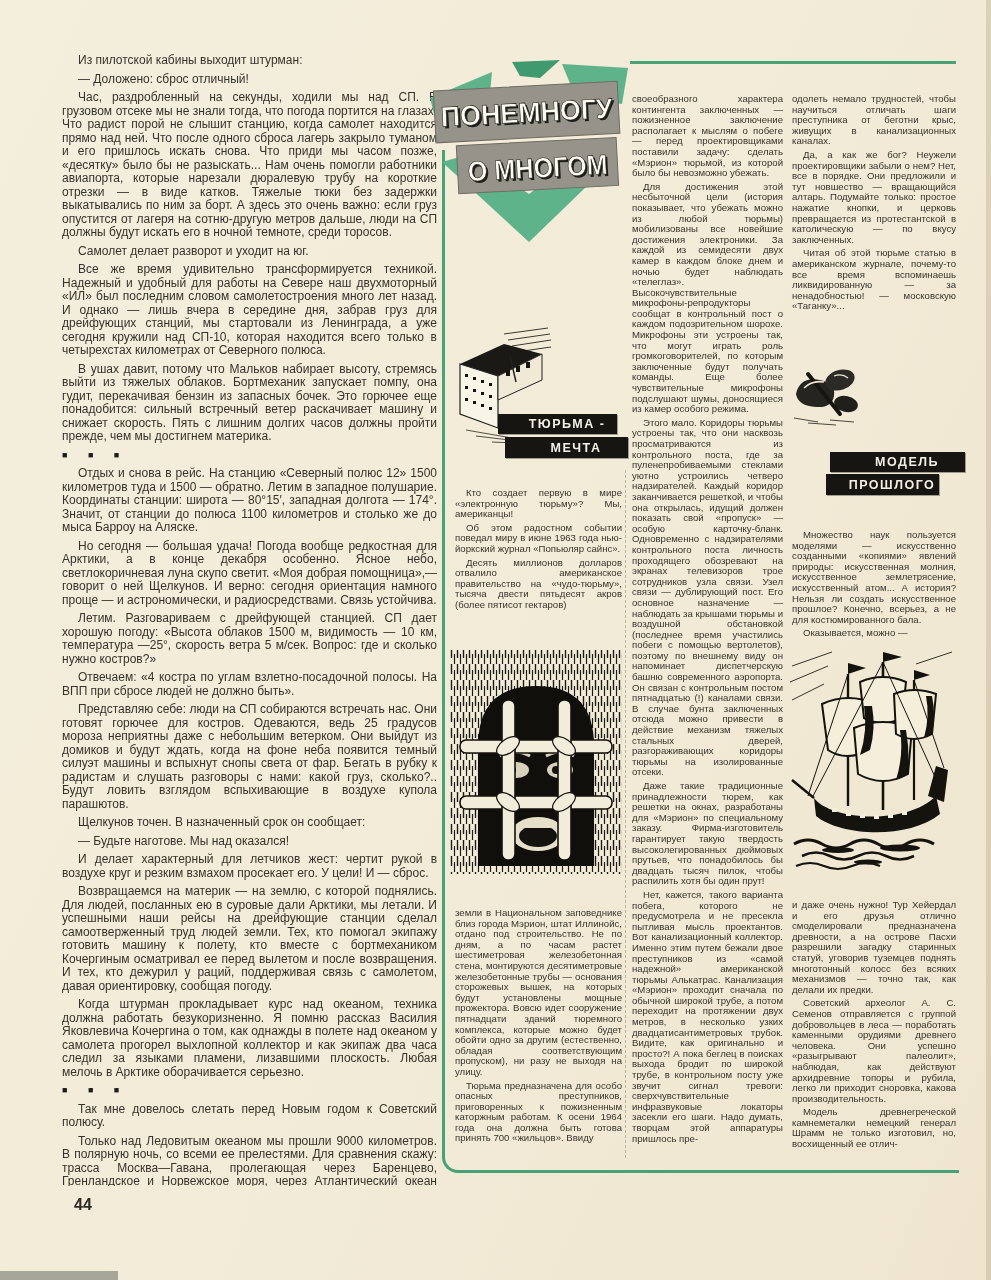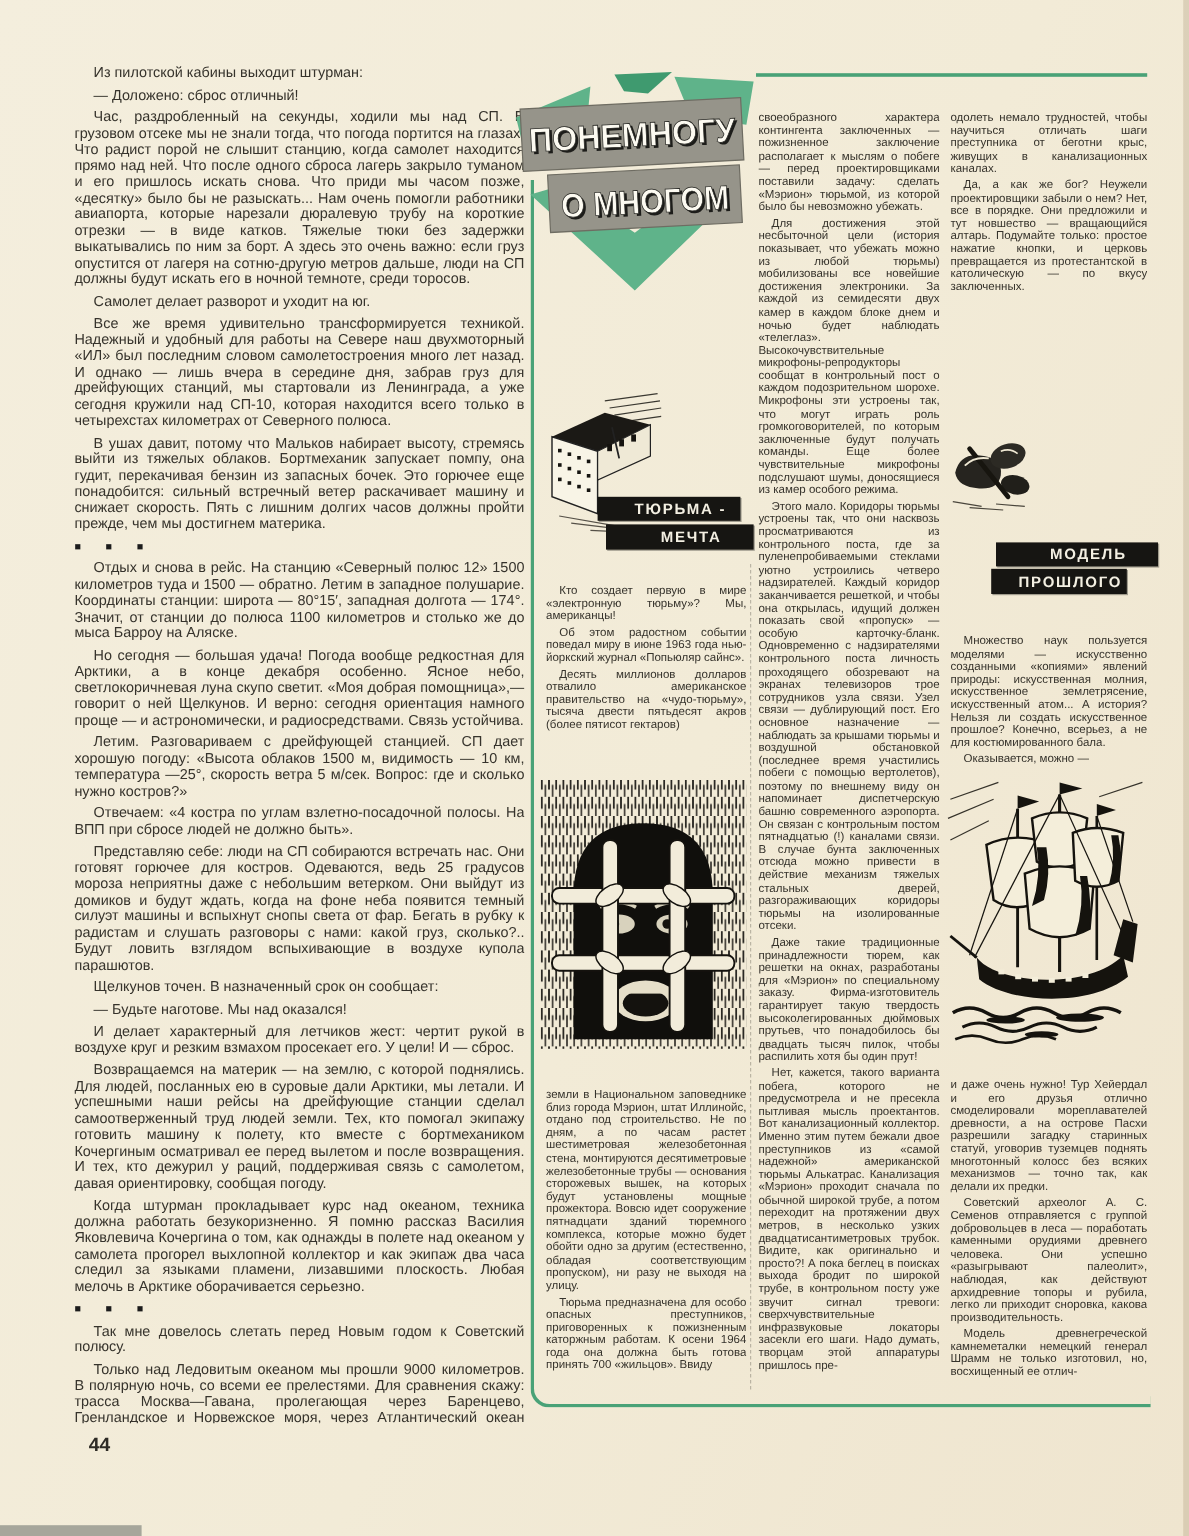--- a/index.html
+++ b/index.html
@@ -184,20 +184,21 @@
       <p>своеобразного характера контингента заключенных — пожизненное заключение располагает к мыслям о побеге — перед проектировщиками поставили задачу: сделать «Мэрион» тюрьмой, из которой было бы невозможно убежать.</p>
       <p>Для достижения этой несбыточной цели (история показывает, что убежать можно из любой тюрьмы) мобилизованы все новейшие достижения электроники. За каждой из семидесяти двух камер в каждом блоке днем и ночью будет наблюдать «телеглаз». Высокочувствительные микрофоны-репродукторы сообщат в контрольный пост о каждом подозрительном шорохе. Микрофоны эти устроены так, что могут играть роль громкоговорителей, по которым заключенные будут получать команды. Еще более чувствительные микрофоны подслушают шумы, доносящиеся из камер особого режима.</p>
       <p>Этого мало. Коридоры тюрьмы устроены так, что они насквозь просматриваются из контрольного поста, где за пуленепробиваемыми стеклами уютно устроились четверо надзирателей. Каждый коридор заканчивается решеткой, и чтобы она открылась, идущий должен показать свой «пропуск» — особую карточку-бланк. Одновременно с надзирателями контрольного поста личность проходящего обозревают на экранах телевизоров трое сотрудников узла связи. Узел связи — дублирующий пост. Его основное назначение — наблюдать за крышами тюрьмы и воздушной обстановкой (последнее время участились побеги с помощью вертолетов), поэтому по внешнему виду он напоминает диспетчерскую башню современного аэропорта. Он связан с контрольным постом пятнадцатью (!) каналами связи. В случае бунта заключенных отсюда можно привести в действие механизм тяжелых стальных дверей, разгораживающих коридоры тюрьмы на изолированные отсеки.</p>
       <p>Даже такие традиционные принадлежности тюрем, как решетки на окнах, разработаны для «Мэрион» по специальному заказу. Фирма-изготовитель гарантирует такую твердость высоколегированных дюймовых прутьев, что понадобилось бы двадцать тысяч пилок, чтобы распилить хотя бы один прут!</p>
       <p>Нет, кажется, такого варианта побега, которого не предусмотрела и не пресекла пытливая мысль проектантов. Вот канализационный коллектор. Именно этим путем бежали двое преступников из «самой надежной» американской тюрьмы Алькатрас. Канализация «Мэрион» проходит сначала по обычной широкой трубе, а потом переходит на протяжении двух метров, в несколько узких двадцатисантиметровых трубок. Видите, как оригинально и просто?! А пока беглец в поисках выхода бродит по широкой трубе, в контрольном посту уже звучит сигнал тревоги: сверхчувствительные инфразвуковые локаторы засекли его шаги. Надо думать, творцам этой аппаратуры пришлось пре-</p>
     </div>
 
   <div class="txt narrow cont" style="left:792px; top:74px; width:164px; height:278px;">
       <p>одолеть немало трудностей, чтобы научиться отличать шаги преступника от беготни крыс, живущих в канализационных каналах.</p>
       <p>Да, а как же бог? Неужели проектировщики забыли о нем? Нет, все в порядке. Они предложили и тут новшество — вращающийся алтарь. Подумайте только: простое нажатие кнопки, и церковь превращается из протестантской в католическую — по вкусу заключенных.</p>
+      <p>Читая об этой тюрьме статью в американском журнале, почему-то все время вспоминаешь ликвидированную — за ненадобностью! — московскую «Таганку»...</p>
     </div>
 
   <svg class="illus" style="left:788px; top:360px;" width="74" height="68" viewBox="0 0 74 68">
     <path d="M8,34 q4,-18 24,-14 q16,3 14,16 q-2,12 -18,11 q-18,-1 -20,-13 z" fill="#26241f"></path>
     <ellipse cx="52" cy="20" rx="15" ry="10" fill="#2c2a24" transform="rotate(-18 52 20)"></ellipse>
     <ellipse cx="58" cy="44" rx="12" ry="8" fill="#211f1a" transform="rotate(12 58 44)"></ellipse>
     <line x1="20" y1="14" x2="52" y2="54" stroke="#17150f" stroke-width="4" stroke-linecap="round"></line>
     <path d="M16,28 q8,-8 20,-6" stroke="#efe8d3" stroke-width="1.6" fill="none"></path>
     <path d="M46,16 q8,-3 14,2" stroke="#efe8d3" stroke-width="1.3" fill="none"></path>
     <g stroke="#4a463c" stroke-width="1">
@@ -264,20 +265,20 @@
       <path d="M6,196 q14,-8 28,0 t28,0 t28,0 t28,0 t28,0" stroke-width="3"></path>
       <path d="M14,208 q14,-7 28,0 t28,0 t28,0 t28,0" stroke-width="2.6"></path>
       <path d="M8,218 q14,-6 28,0 t28,0 t28,0" stroke-width="2.2"></path>
     </g>
     <ellipse cx="50" cy="202" rx="16" ry="3" fill="#15130e"></ellipse>
     <ellipse cx="112" cy="200" rx="20" ry="3.5" fill="#15130e"></ellipse>
     <ellipse cx="80" cy="214" rx="14" ry="2.6" fill="#15130e"></ellipse>
   </svg>
 
   <div class="txt narrow cont" style="left:792px; top:880px; width:164px; height:284px;">
-      <p>и даже очень нужно! Тур Хейердал и его друзья отлично смоделировали мореплавателей древности, а на острове Пасхи разрешили загадку старинных статуй, уговорив туземцев поднять многотонный колосс без всяких механизмов — точно так, как делали их предки.</p>
+      <p>и даже очень нужно! Тур Хейердал и его друзья отлично смоделировали предназначена древности, а на острове Пасхи разрешили загадку старинных статуй, уговорив туземцев поднять многотонный колосс без всяких механизмов — точно так, как делали их предки.</p>
       <p>Советский археолог А. С. Семенов отправляется с группой добровольцев в леса — поработать каменными орудиями древнего человека. Они успешно «разыгрывают палеолит», наблюдая, как действуют архидревние топоры и рубила, легко ли приходит сноровка, какова производительность.</p>
       <p>Модель древнегреческой камнеметалки немецкий генерал Шрамм не только изготовил, но, восхищенный ее отлич-</p>
     </div>
 
   <div class="nextpage-edge"></div>
   <div class="right-edge"></div>
 </div>
 
 </body></html>

